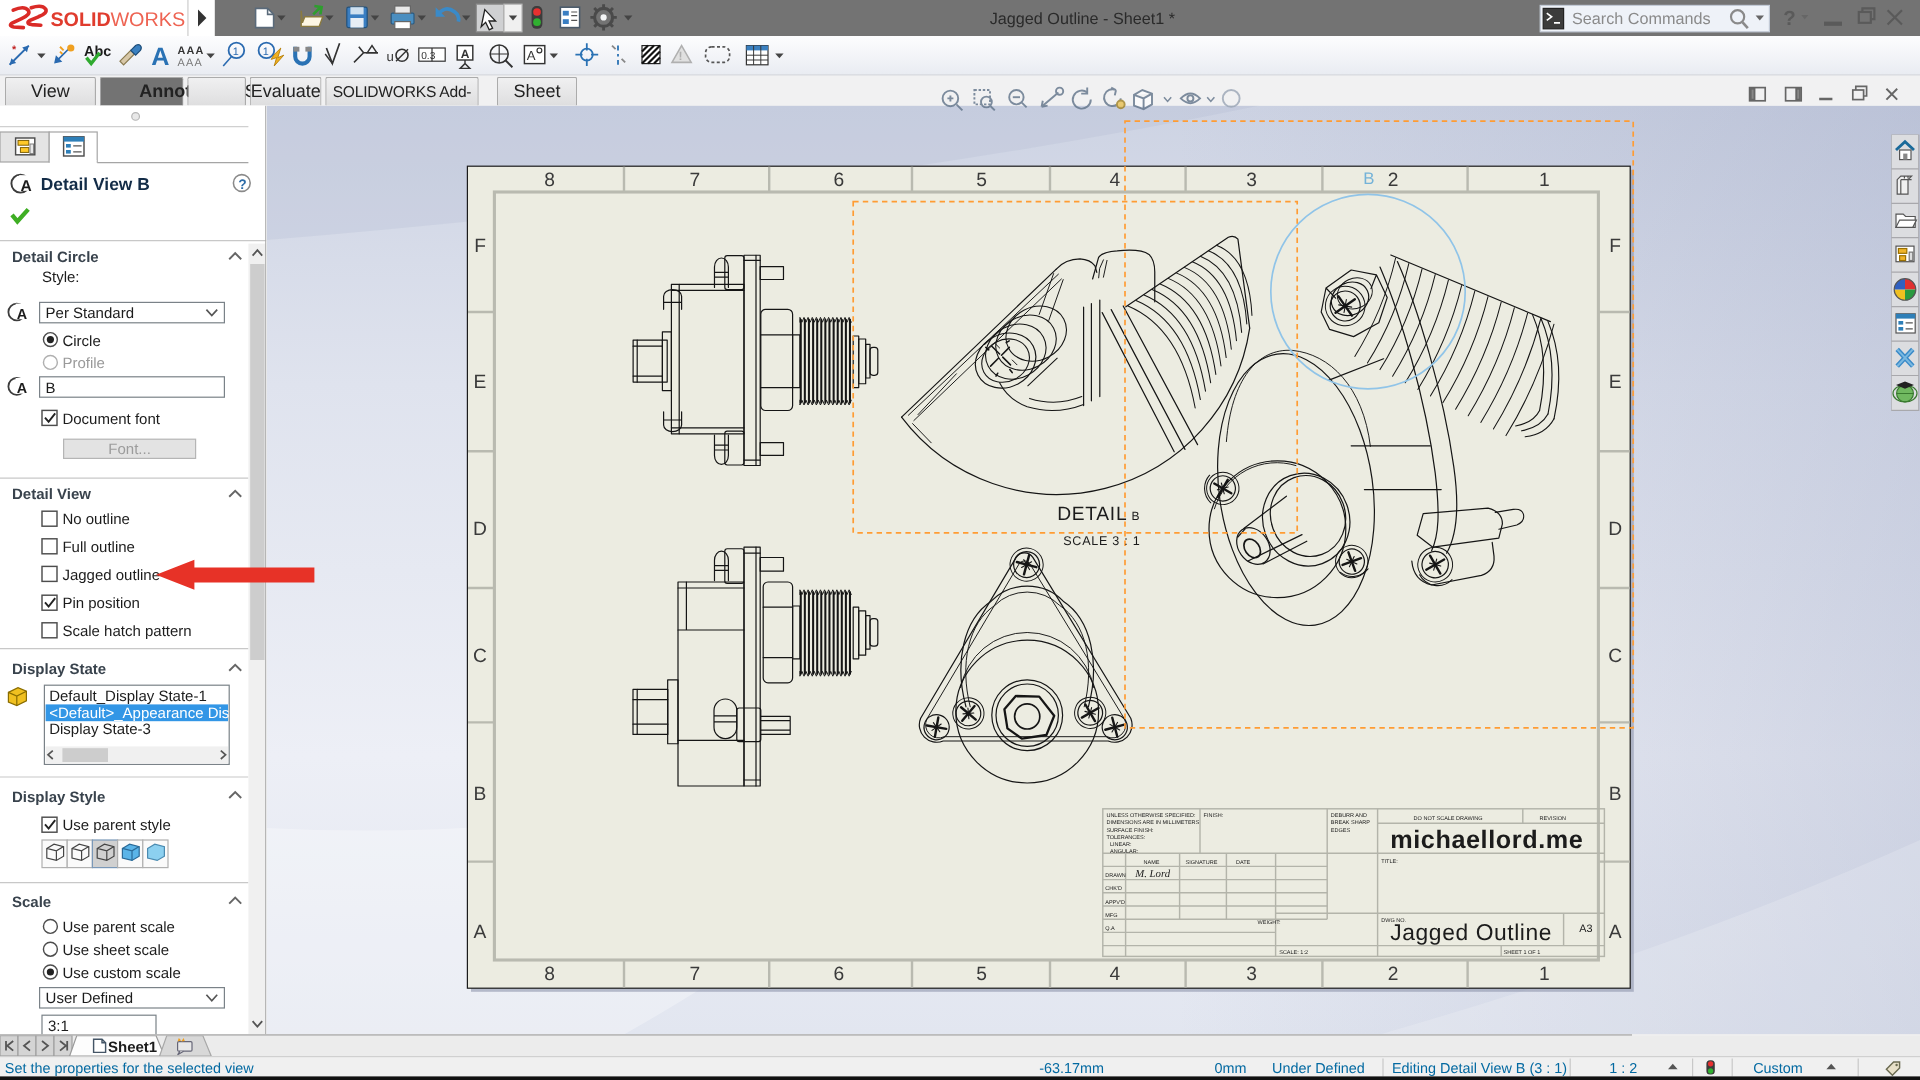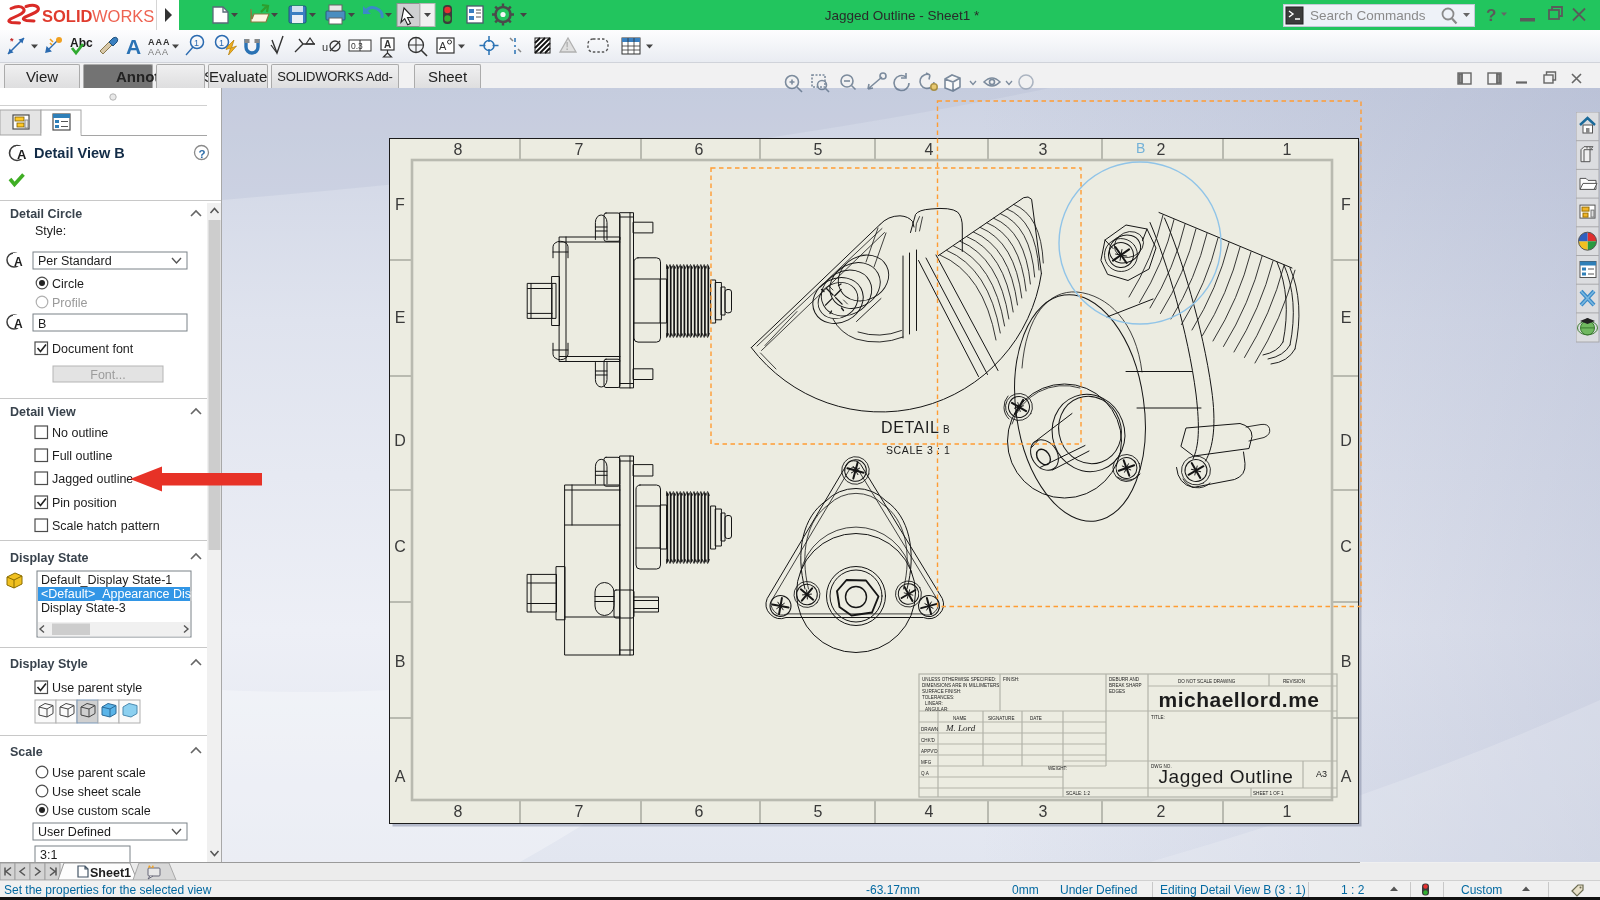--- a/index.html
+++ b/index.html
@@ -1,18 +1,18 @@
 <!DOCTYPE html>
 <html><head>
 <meta charset="utf-8">
 <style>
 * { margin:0; padding:0; box-sizing:border-box; }
 html,body { width:1600px; height:900px; overflow:hidden; font-family:"Liberation Sans", sans-serif; }
 body { position:relative; background:#f0f0f0; }
-#titlebar { position:absolute; left:0; top:0; width:1600px; height:30px; background:#22c55e; }
+#titlebar { position:absolute; left:0; top:0; width:1600px; height:30px; background:#737373; }
 #logo { position:absolute; left:0; top:0; width:157px; height:30px; background:#fff; border-right:1px solid #d5d5d5; }
 #logoarr { position:absolute; left:157px; top:0; width:22px; height:30px; background:#fff; }
 #toolbar2 { position:absolute; left:0; top:30px; width:1600px; height:33px; background:linear-gradient(#fdfdfe,#e9ecf2); border-bottom:1px solid #d0d3da; }
 #tabrow { position:absolute; left:0; top:63px; width:1600px; height:25px; background:#f1f1f2; }
 .tab { position:absolute; top:1px; height:24px; background:linear-gradient(#f0f0f1,#dededf); border:1px solid #ababab; border-bottom:none; border-radius:2px 2px 0 0; font-size:15px; color:#222; text-align:center; line-height:23px; }
 .tab.active { background:#737373; font-weight:bold; height:24px;padding-left:32px; }
 #graphics { position:absolute; left:222px; top:88px; width:1378px; height:774px; overflow:hidden; }
 #panel { position:absolute; left:0; top:88px; width:222px; height:774px; background:#ffffff; }
 #sheettabs { position:absolute; left:0; top:862px; width:1360px; height:18px; background:#f0f0f0; border-top:1px solid #9a9a9a; }
 #statusbar { position:absolute; left:0; top:880px; width:1600px; height:17px; background:#f0f0f0; border-top:1px solid #d0d0d0; font-size:12px; color:#0369a1; }

